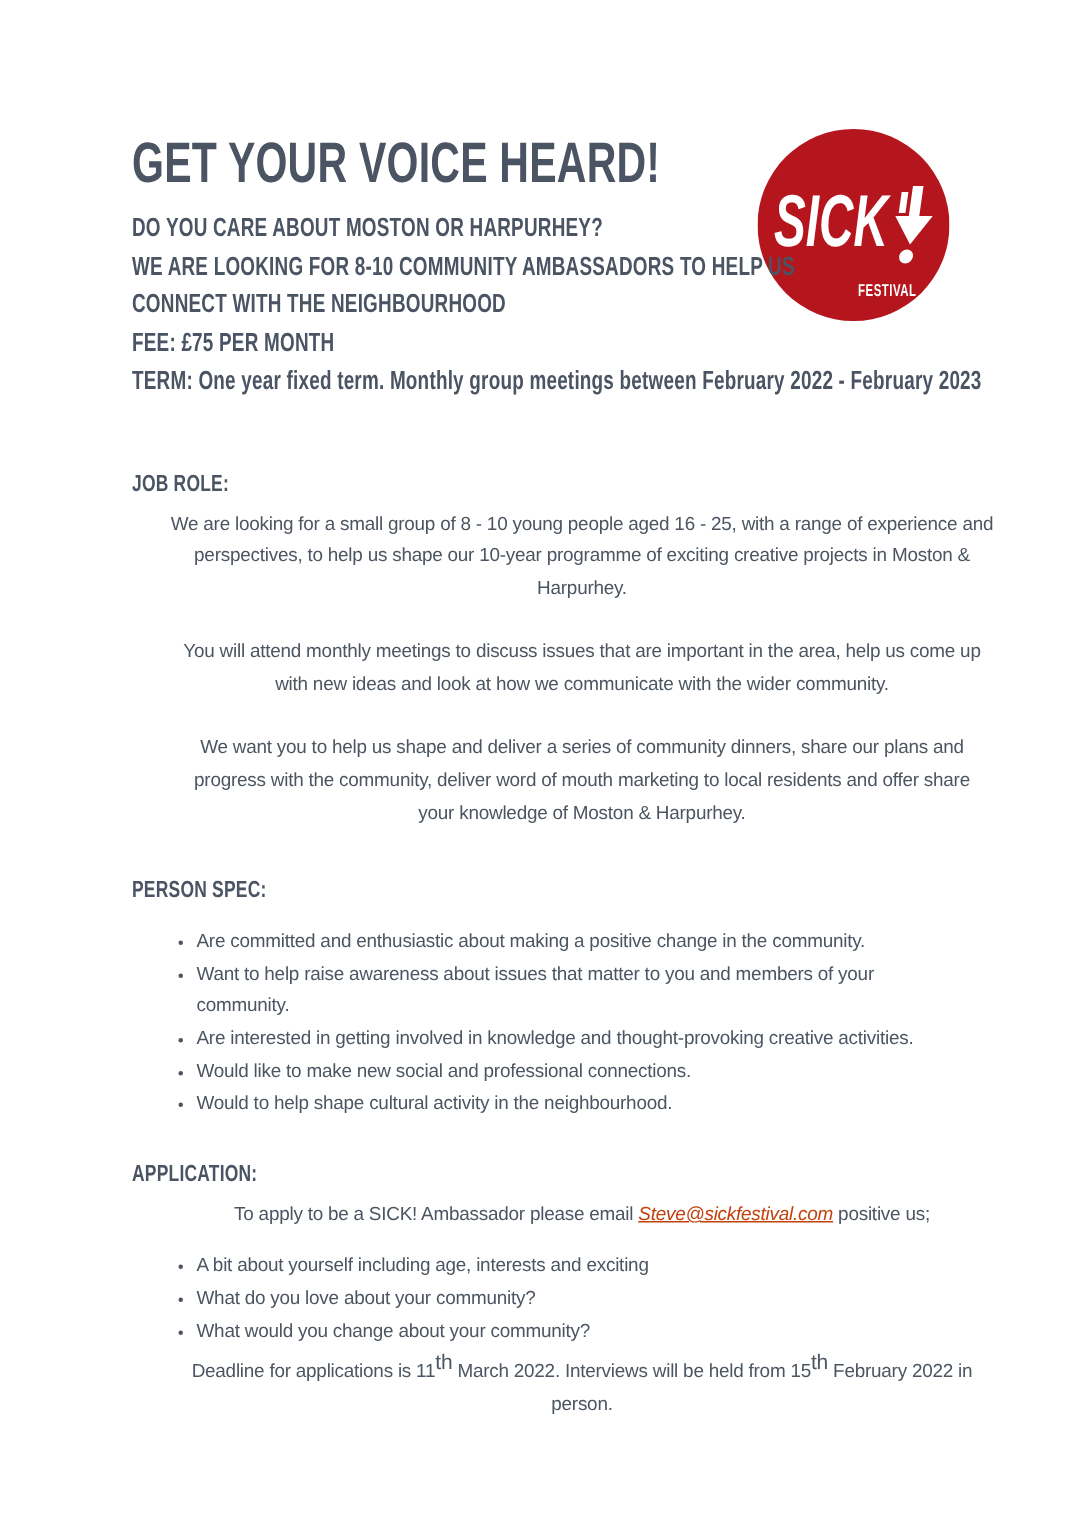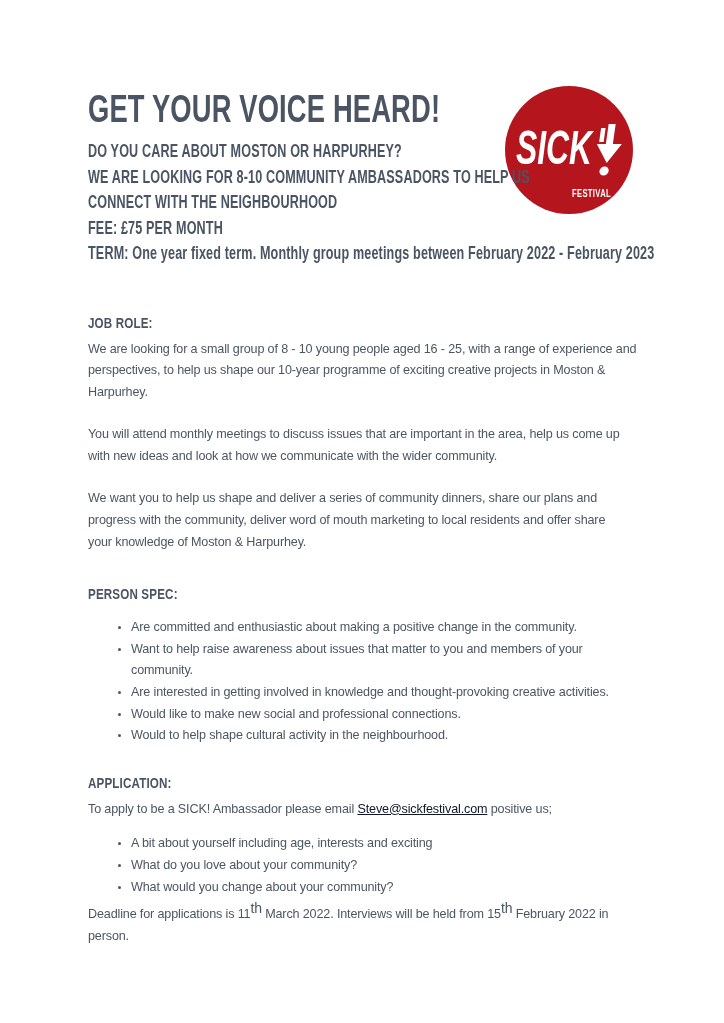--- a/index.html
+++ b/index.html
@@ -48,37 +48,38 @@
   .personspec-heading{margin-top:31px;}
   .application-heading{margin-top:26px;}
   .body-text{
     font-size:12.6px;
     line-height:21.6px;
     letter-spacing:-0.15px;
     color:#4c5662;
     white-space:pre-line;
     margin:0;
   }
-  p.body-text{margin-top:6px;margin-bottom:0;}
+  p.body-text{margin-top:6px;margin-bottom:0;text-align:center;}
   p.body-text + p.body-text{margin-top:21px;}
   ul.bullets{
     margin:13px 0 0 0;
     padding-left:43px;
     white-space:normal;
   }
   ul.bullets li{
     font-size:12.6px;
     line-height:21.6px;
     letter-spacing:-0.15px;
     white-space:pre-line;
   }
   ul.bullets li::marker{font-size:10px;}
   a.email-link{
-    color:#0f172a;
+    color:#c2410c;
     text-decoration:underline;
+    font-style:italic;
   }
   .deadline{margin-top:27px;}
   sup{font-size:14px;line-height:0;}
   
   .logo{
     position:absolute;
     left:505px;
     top:86px;
     width:128px;
     height:128px;

